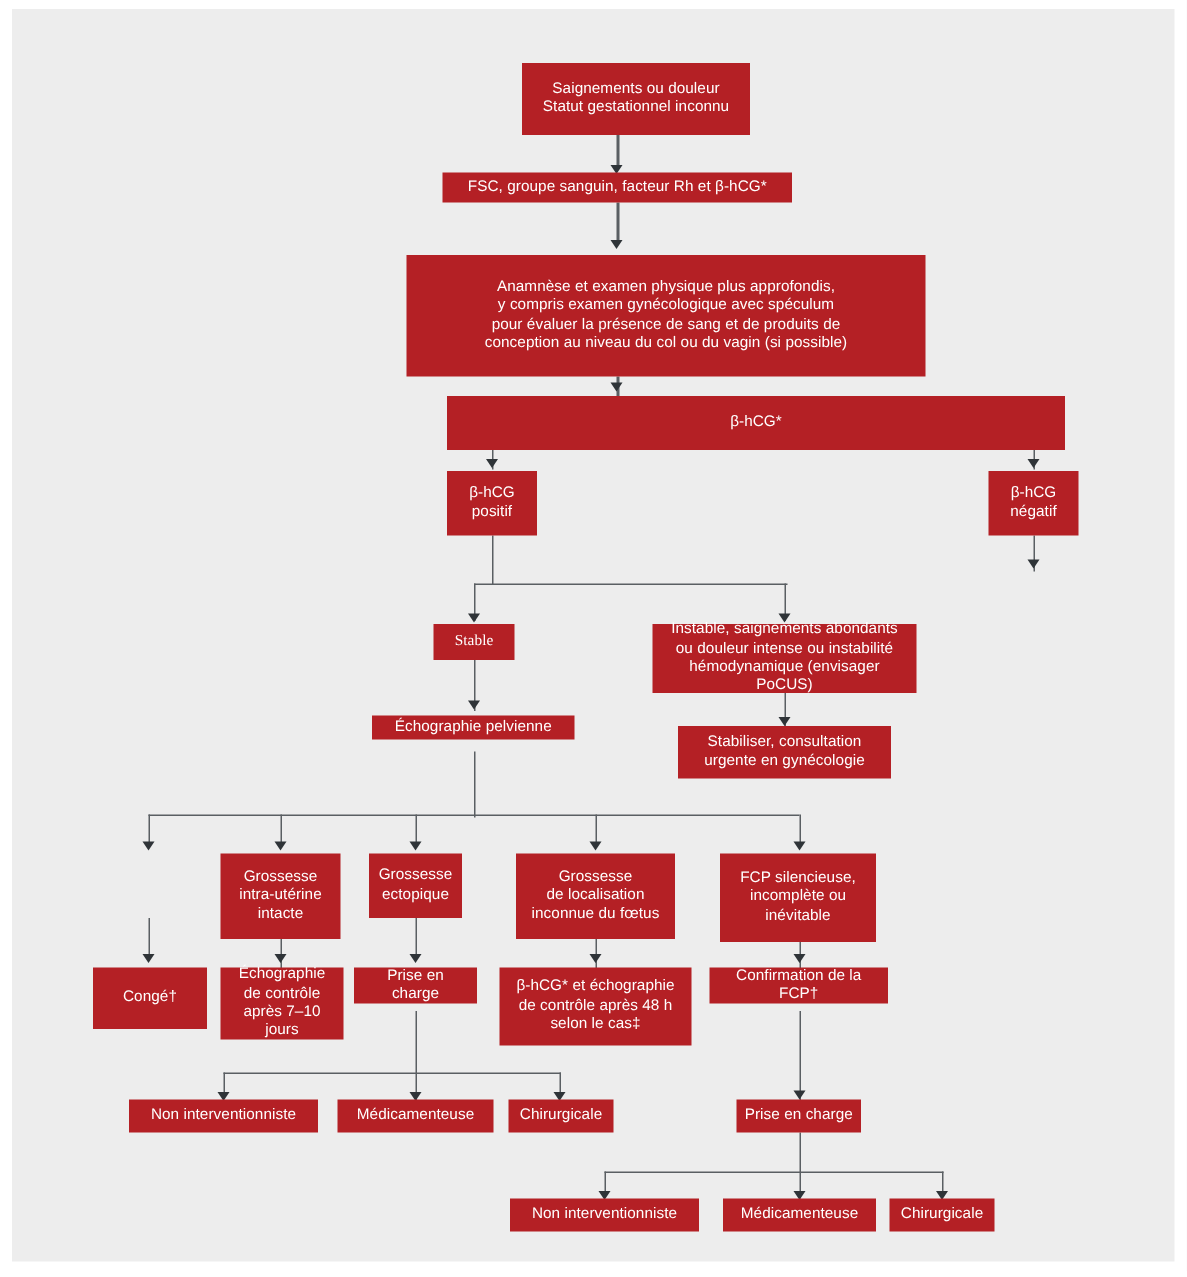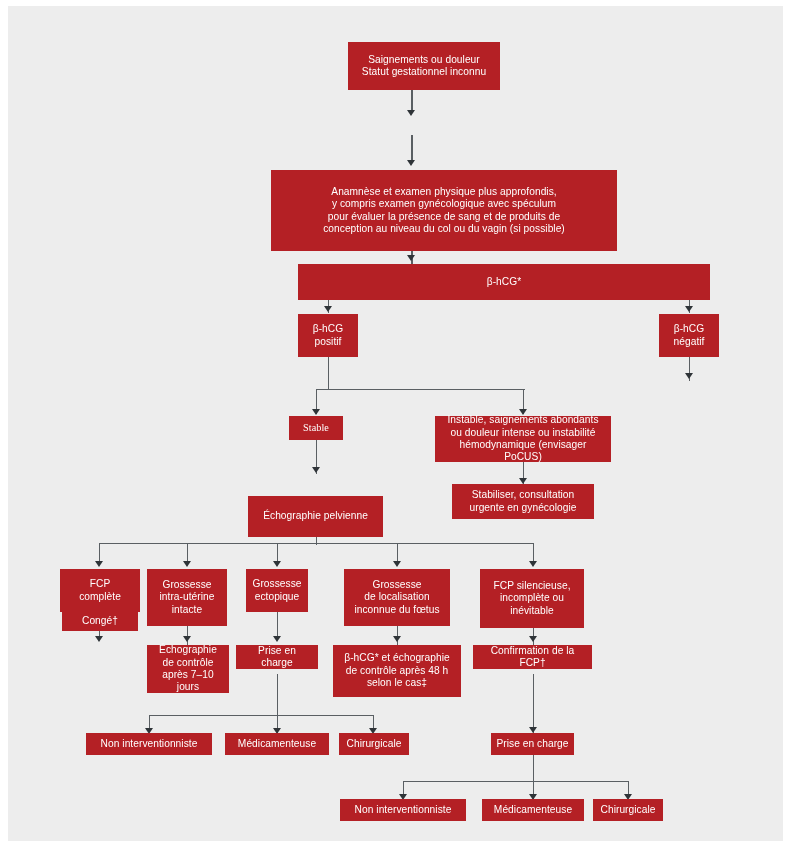--- a/index.html
+++ b/index.html
@@ -108,20 +108,21 @@
     <div class="edge h" style="left:395px;top:775px;width:226px;"></div>
     <div class="edge v" style="left:395px;top:775px;height:17px;"></div>
     <div class="arrow" style="left:391.1px;top:788px;"></div>
     <div class="arrow" style="left:520.6px;top:788px;"></div>
     <div class="edge v" style="left:620px;top:775px;height:17px;"></div>
     <div class="arrow" style="left:616.1px;top:788px;"></div>
 
     <div class="node" style="left:340px;top:36px;width:152px;height:48px;">Saignements ou douleur
 Statut gestationnel inconnu</div>
 
+    <div class="node" style="left:287px;top:109px;width:233px;height:20px;">FSC, groupe sanguin, facteur Rh et β-hCG*</div>
 
     <div class="node" style="left:263px;top:164px;width:346px;height:81px;">Anamnèse et examen physique plus approfondis,
 y compris examen gynécologique avec spéculum
 pour évaluer la présence de sang et de produits de
 conception au niveau du col ou du vagin (si possible)</div>
 
     <div class="node" style="left:290px;top:258px;width:412px;height:36px;">β-hCG*</div>
 
     <div class="node" style="left:290px;top:308px;width:60px;height:43px;">β-hCG
 positif</div>
@@ -132,41 +133,39 @@
 
     <div class="node" style="left:281px;top:410px;width:54px;height:24px;font-family:Liberation Serif, serif;">Stable</div>
 
     <div class="node" style="left:427px;top:410px;width:176px;height:46px;">Instable, saignements abondants
 ou douleur intense ou instabilité
 hémodynamique (envisager PoCUS)</div>
 
     <div class="node" style="left:444px;top:478px;width:142px;height:35px;">Stabiliser, consultation
 urgente en gynécologie</div>
 
-    <div class="node" style="left:240px;top:490px;width:135px;height:41px;text-align:center;">Échographie pelvienne</div>
+    <div class="node" style="left:240px;top:471px;width:135px;height:16px;text-align:center;">Échographie pelvienne</div>
 
-    <div class="node" style="left:52px;top:563px;width:80px;height:43px;">FCP
-complète</div>
 
     <div class="node" style="left:139px;top:563px;width:80px;height:57px;">Grossesse
 intra-utérine
 intacte</div>
 
     <div class="node" style="left:238px;top:563px;width:62px;height:43px;">Grossesse
 ectopique</div>
 
     <div class="node" style="left:336px;top:563px;width:106px;height:57px;">Grossesse
 de localisation
 inconnue du fœtus</div>
 
     <div class="node" style="left:472px;top:563px;width:104px;height:59px;">FCP silencieuse,
 incomplète ou
 inévitable</div>
 
-    <div class="node" style="left:54px;top:606px;width:76px;height:19px;">Congé†</div>
+    <div class="node" style="left:54px;top:639px;width:76px;height:41px;">Congé†</div>
 
     <div class="node" style="left:139px;top:639px;width:82px;height:48px;">Échographie
 de  contrôle
 après 7–10 jours</div>
 
     <div class="node" style="left:228px;top:639px;width:82px;height:24px;">Prise en charge</div>
 
     <div class="node" style="left:325px;top:639px;width:128px;height:52px;">β-hCG* et échographie
 de contrôle après 48 h
 selon le cas‡</div>

